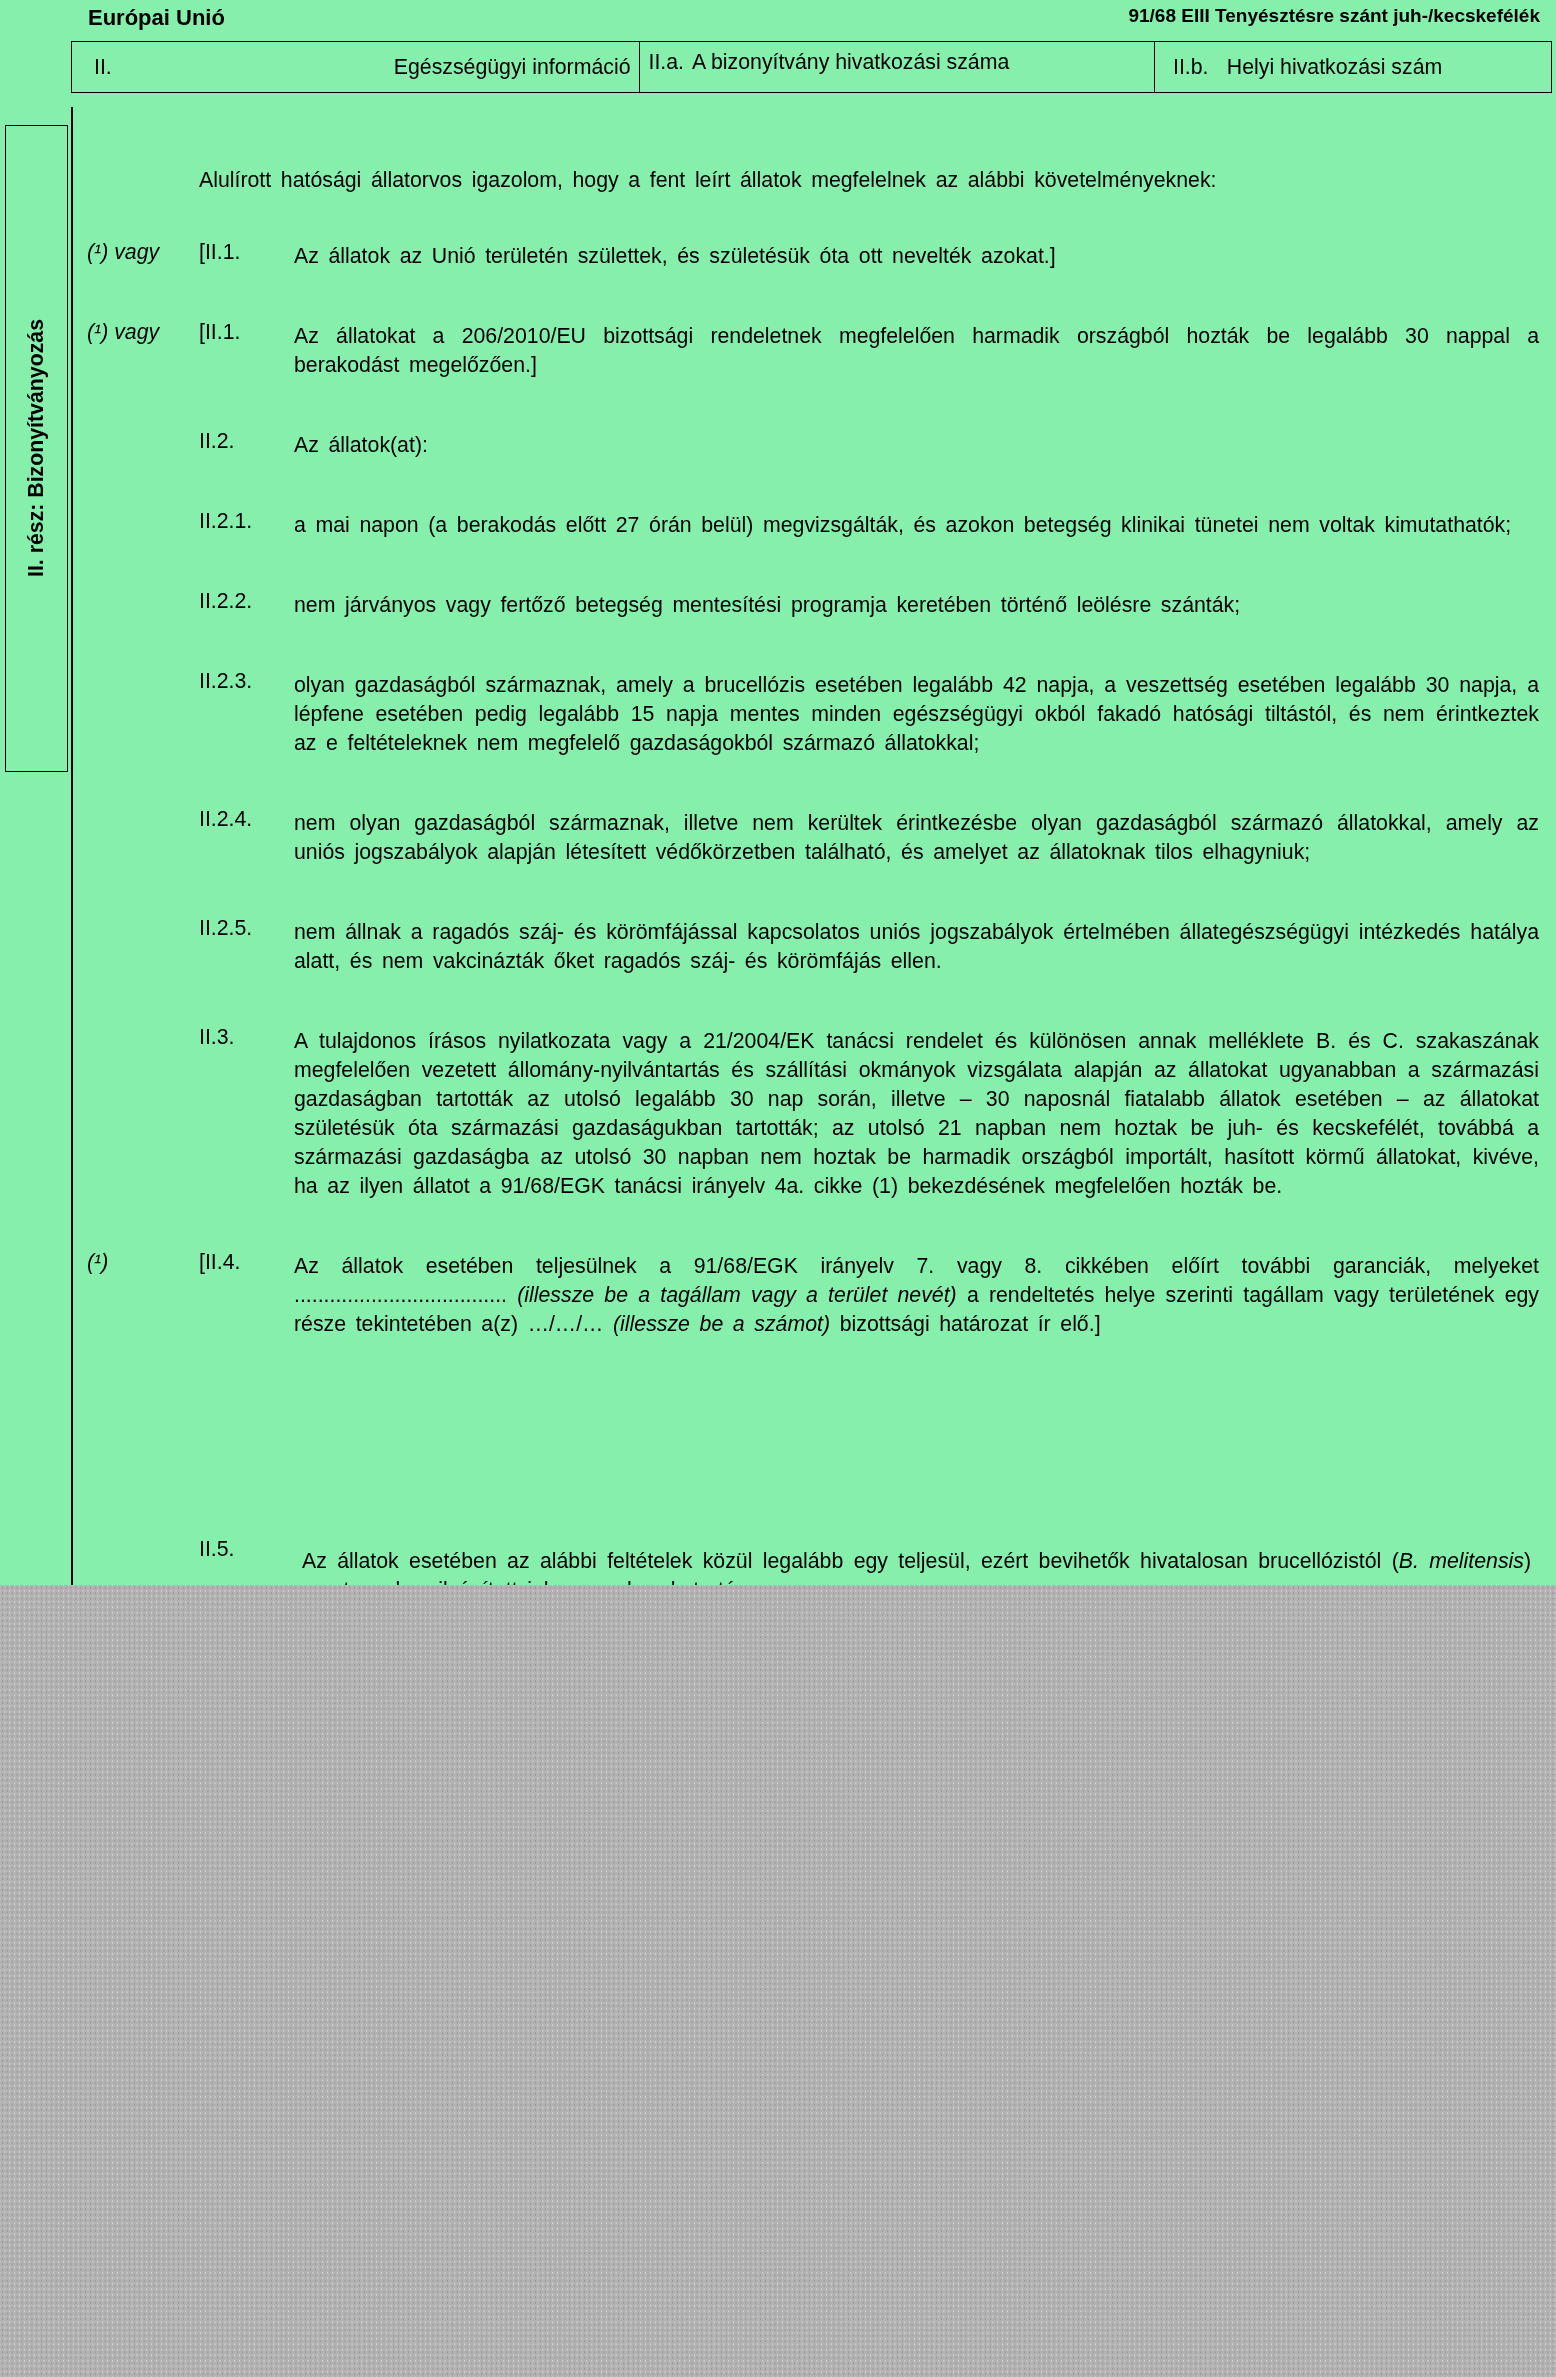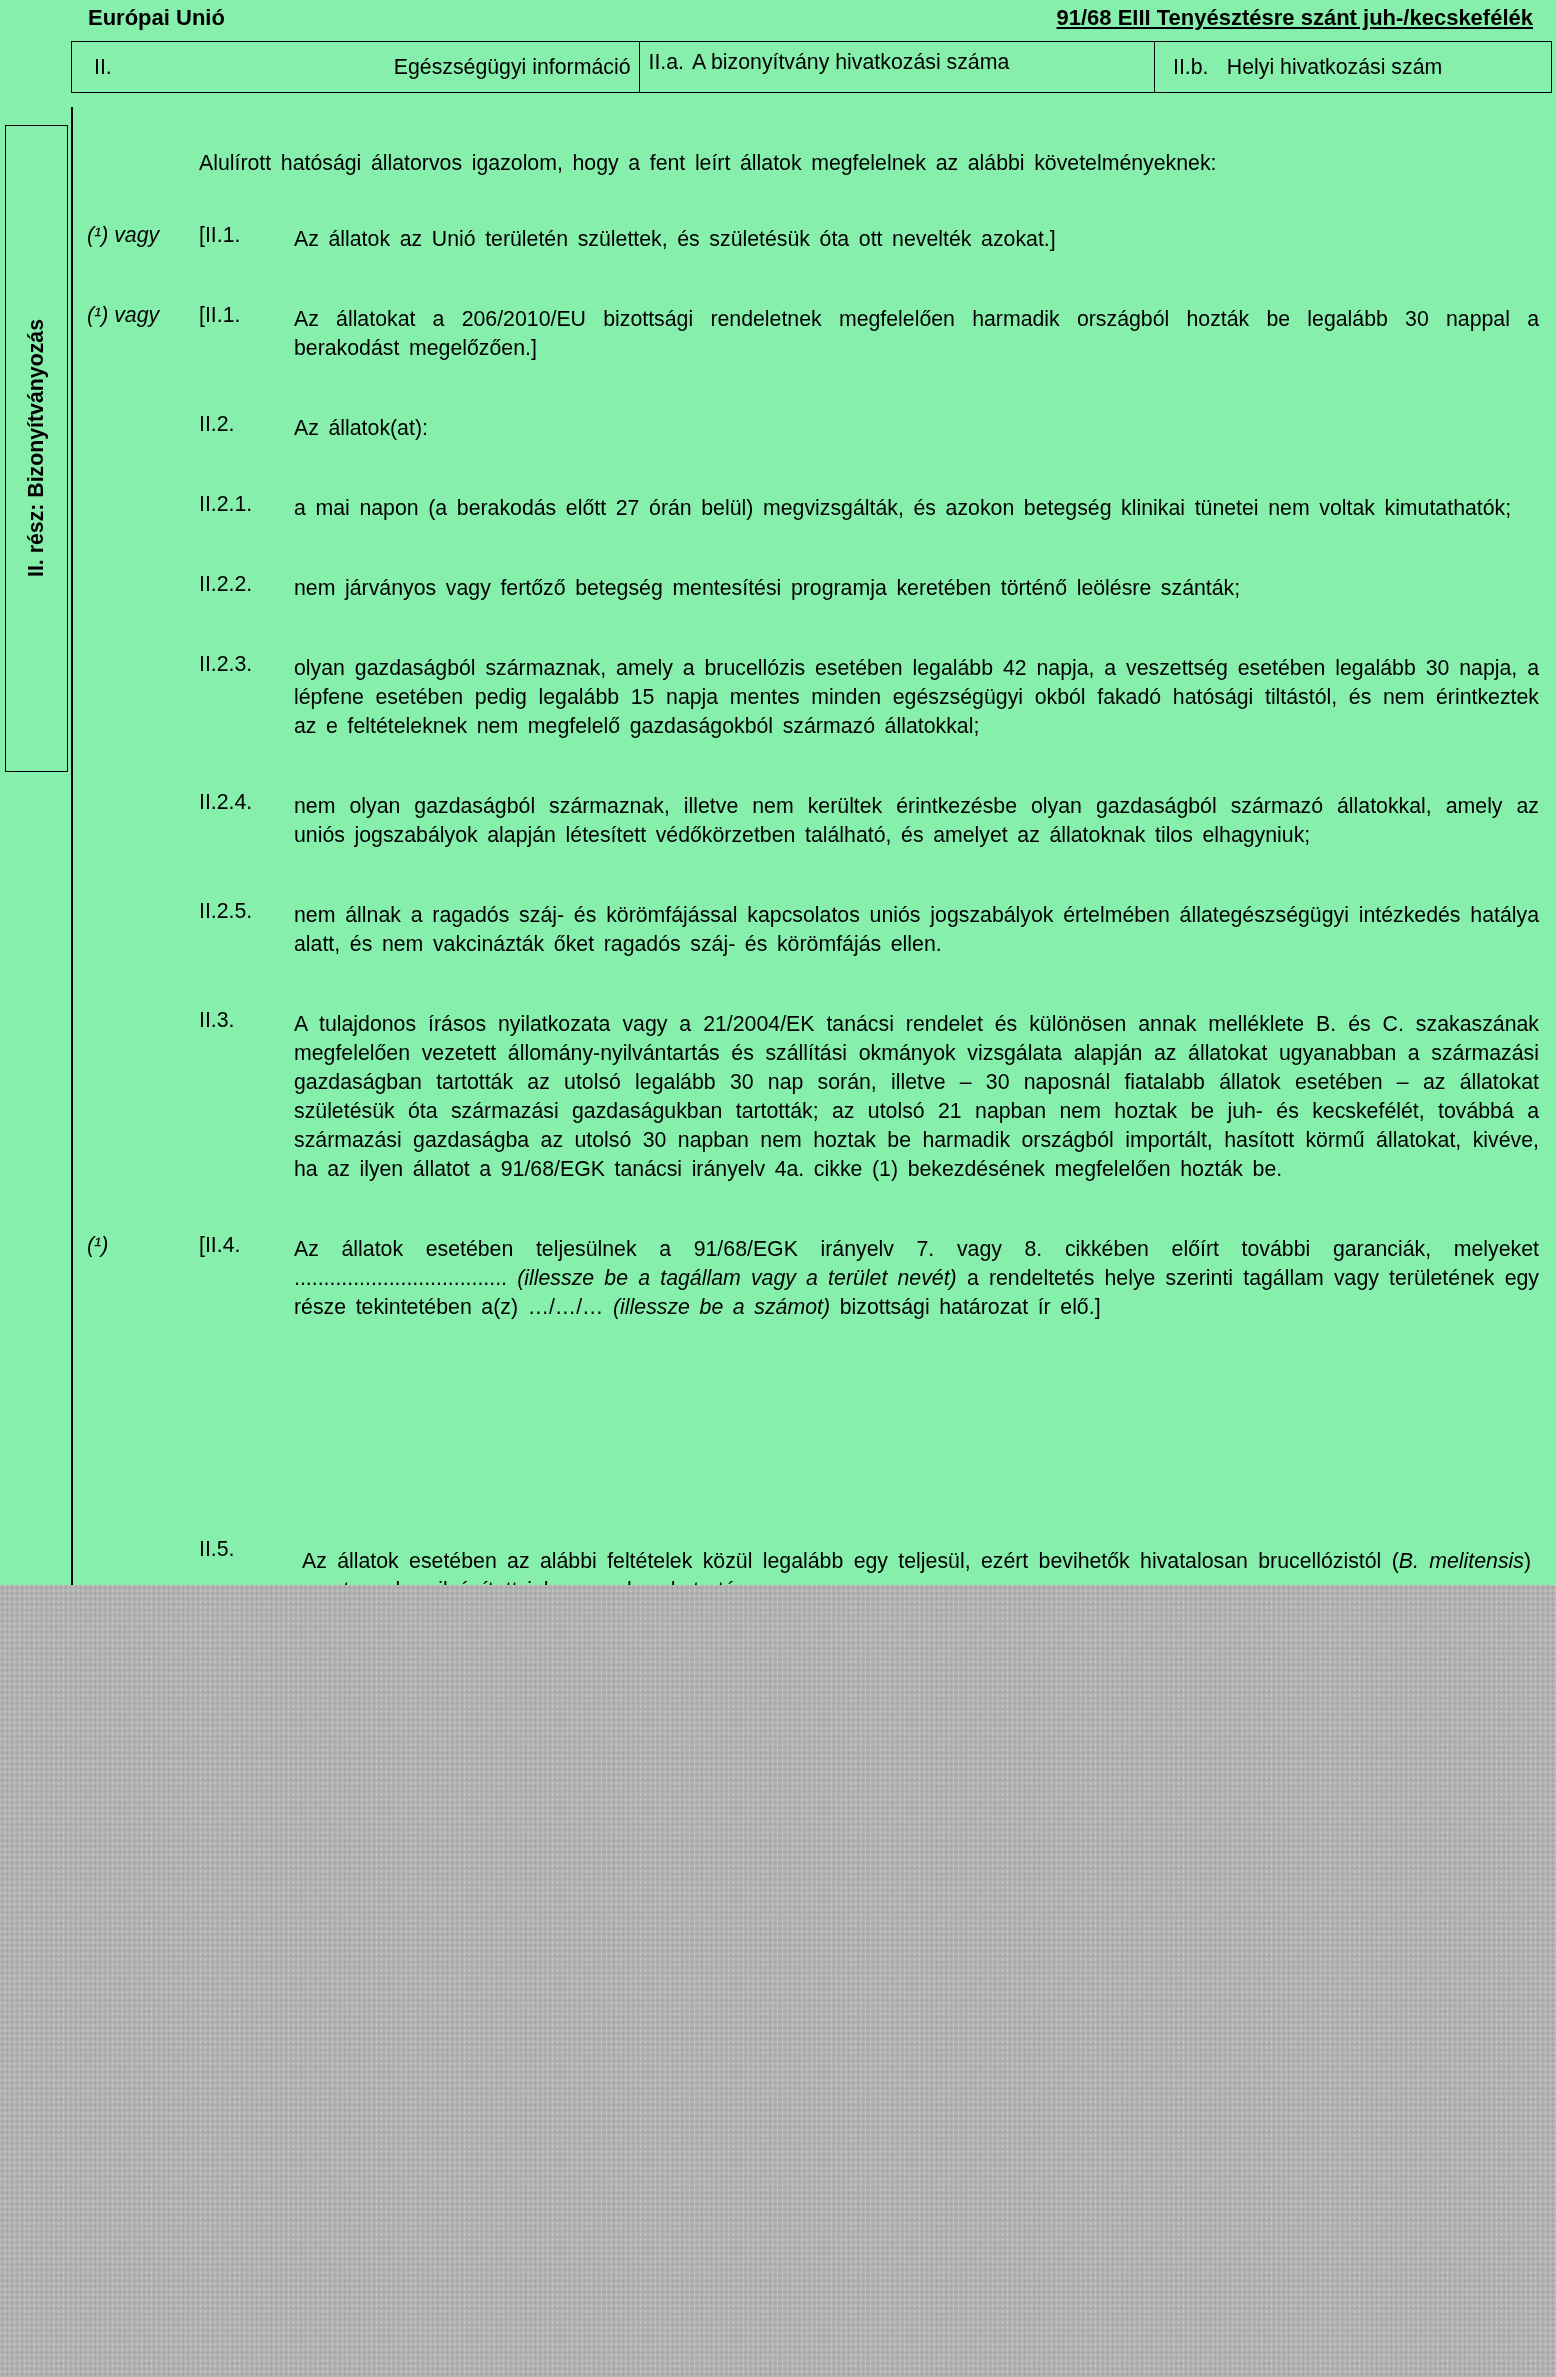--- a/index.html
+++ b/index.html
@@ -13,22 +13,22 @@
     color: #000;
     overflow: hidden;
   }
 
   
   .hdr-left {
     position: absolute; left: 88px; top: 4.9px;
     font-size: 22px; font-weight: bold; white-space: nowrap;
   }
   .hdr-right {
-    position: absolute; right: 23px; top: 4.9px;
-    font-size: 22px; font-weight: bold; white-space: nowrap; text-decoration: underline;
+    position: absolute; right: 16px; top: 4.9px;
+    font-size: 19px; font-weight: bold; white-space: nowrap;
   }
 
   
   .ref-table {
     position: absolute; left: 71px; top: 41px;
     width: 1481px; height: 52px;
     border: 1.8px solid #000;
     box-sizing: border-box;
     display: grid;
     grid-template-columns: 567px 515px 1fr;
@@ -66,21 +66,21 @@
   }
 
   
   .left-rule {
     position: absolute; left: 71px; top: 107px;
     width: 1.8px; height: 1478px; background: #000;
   }
 
   
   .body-flow {
-    position: absolute; left: 87px; top: 149px; width: 1456px;
+    position: absolute; left: 87px; top: 166px; width: 1456px;
     font-size: 21.3px; line-height: 29px;
   }
   .item {
     display: grid;
     grid-template-columns: 112px 91px 1fr;
     margin-bottom: 43px;
   }
   .item p { margin: 4px; text-align: justify; word-spacing: 3.7px; }
   .intro p { margin: 0; text-align: justify; word-spacing: 3.7px; }
   .intro { display: grid; grid-template-columns: 112px 91px 1fr; margin-bottom: 43px; }

